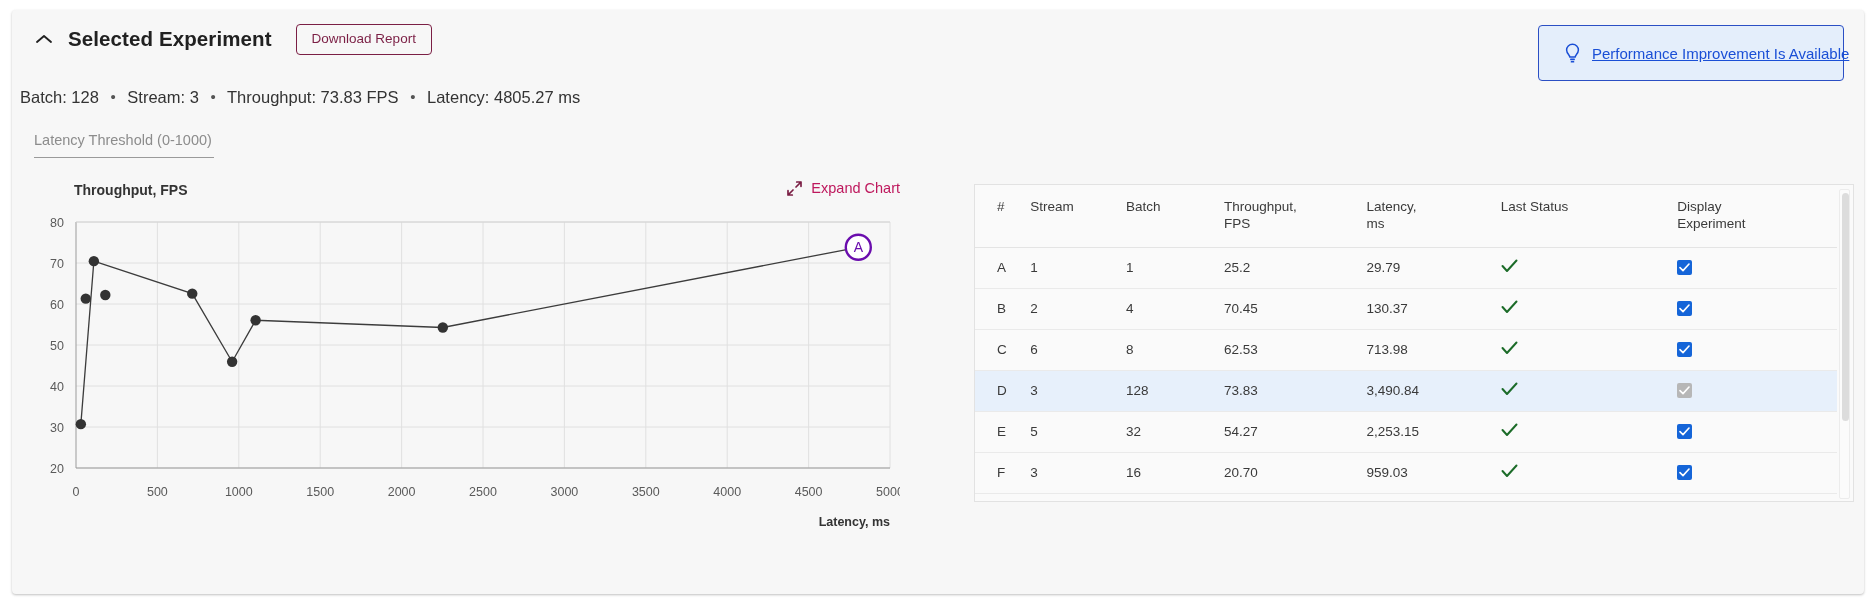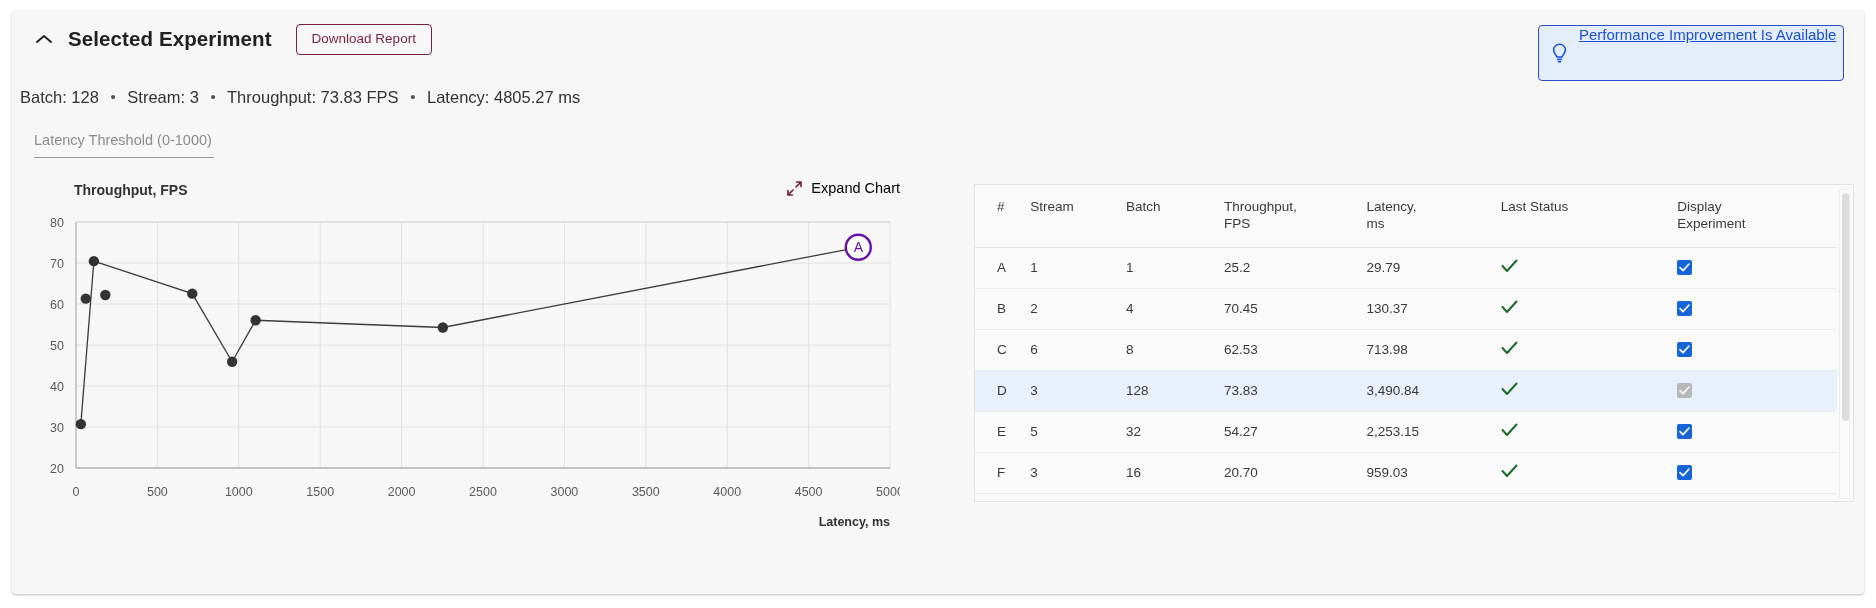--- a/index.html
+++ b/index.html
@@ -78,22 +78,22 @@
   }
   .threshold-input::placeholder { color: #8c8c8c; }
 
   
   .banner {
     position: absolute; right: 20px; top: 15px;
     width: 306px; height: 56px;
     background: #e4eefb;
     border: 1px solid #2b4fc4;
     border-radius: 4px;
-    display: flex; gap: 11px;
-    padding: 0 12px;
+    display: flex; align-items: center; gap: 11px;
+    padding: 0 25px;
     cursor: pointer;
   }
   .bulb-icon { flex: 0 0 auto; display: flex; align-items: center; }
   .banner-link {
     color: #1a4fd6;
     font-size: 15px;
     text-decoration: underline;
     white-space: nowrap;
     cursor: pointer;
   }
@@ -101,21 +101,21 @@
   
   .chart-section { position: absolute; left: 22px; top: 170px; width: 866px; }
   .chart-head { position: relative; height: 26px; }
   .chart-axis-title {
     position: absolute; left: 40px; top: 2px;
     font-size: 14px; font-weight: bold; color: #333;
   }
   .expand-btn {
     position: absolute; right: 0; top: 0;
     display: flex; align-items: center; gap: 9px;
-    color: #000000; font-size: 14.5px; cursor: pointer;
+    color: #be185d; font-size: 14.5px; cursor: pointer;
     background: none; border: none;
     font-family: "Liberation Sans", sans-serif;
     padding: 0;
   }
   .expand-icon { display: flex; align-items: center; }
 
   .plot-area { position: relative; width: 866px; height: 330px; margin-top: 4px; }
   .plot-svg { display: block; }
 
   

